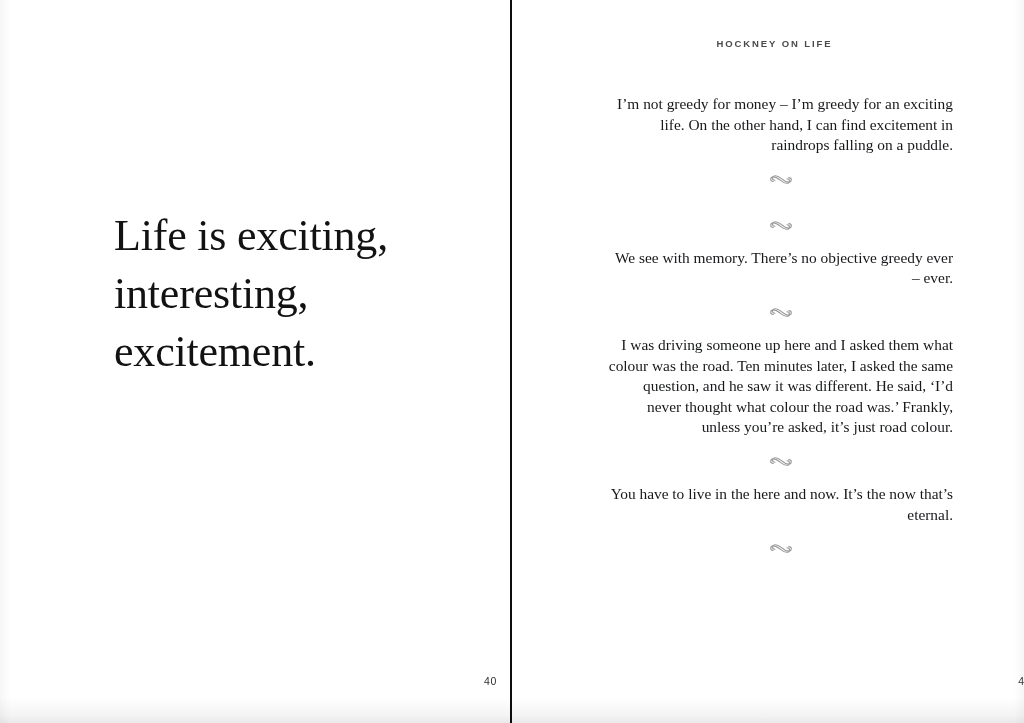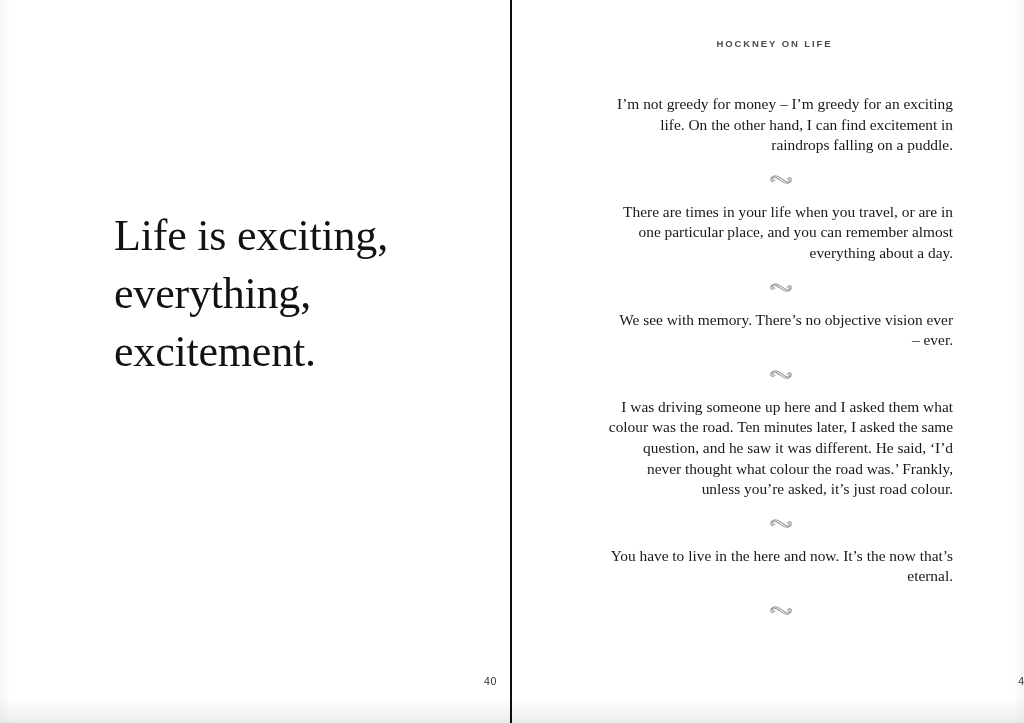--- a/index.html
+++ b/index.html
@@ -151,21 +151,21 @@
 </style>
 </head>
 <body>
 
 <div class="spread">
 
   <div class="page page-left">
 
     <div class="display-quote">
       <div>Life is exciting,</div>
-      <div>everything,</div>
+      <div>interesting,</div>
       <div>excitement.</div>
     </div>
 
     <div class="folio folio-left">40</div>
   </div>
 
   <div class="page page-right">
 
     <div class="running-head">HOCKNEY ON LIFE</div>
 
@@ -175,32 +175,31 @@
 
       <div class="sp-before-orn"></div>
       <div class="ornament">
         <svg width="22" height="11" viewBox="0 0 22 11" fill="none" aria-hidden="true">
           <path d="M3.2 7.4c-1.6 0-2.5-.9-2.5-2.1 0-1.4 1.2-2.4 3-2.4 2.6 0 4.3 1.6 6.4 3.2 2.1 1.6 3.8 3.2 6.4 3.2 1.8 0 3-1 3-2.4 0-1.2-.9-2.1-2.5-2.1" stroke="#9a9a9a" stroke-width="1.1" stroke-linecap="round" fill="none"></path>
           <path d="M18.8 3.6c1.6 0 2.5.9 2.5 2.1 0 1.4-1.2 2.4-3 2.4-2.6 0-4.3-1.6-6.4-3.2C9.8 3.3 8.1 1.7 5.5 1.7c-1.8 0-3 1-3 2.4 0 1.2.9 2.1 2.5 2.1" stroke="#9a9a9a" stroke-width="1.1" stroke-linecap="round" fill="none"></path>
         </svg>
       </div>
       <div class="sp-after-orn"></div>
 
-      <p class="quote">There are times in your life when you travel, or are in one particular place, and you can remember almost everything about a day.</p>
-
-      <div class="sp-before-orn"></div>
-      <div class="ornament">
-        <svg width="22" height="11" viewBox="0 0 22 11" fill="none" aria-hidden="true">
-          <path d="M3.2 7.4c-1.6 0-2.5-.9-2.5-2.1 0-1.4 1.2-2.4 3-2.4 2.6 0 4.3 1.6 6.4 3.2 2.1 1.6 3.8 3.2 6.4 3.2 1.8 0 3-1 3-2.4 0-1.2-.9-2.1-2.5-2.1" stroke="#9a9a9a" stroke-width="1.1" stroke-linecap="round" fill="none"></path>
-          <path d="M18.8 3.6c1.6 0 2.5.9 2.5 2.1 0 1.4-1.2 2.4-3 2.4-2.6 0-4.3-1.6-6.4-3.2C9.8 3.3 8.1 1.7 5.5 1.7c-1.8 0-3 1-3 2.4 0 1.2.9 2.1 2.5 2.1" stroke="#9a9a9a" stroke-width="1.1" stroke-linecap="round" fill="none"></path>
-        </svg>
-      </div>
-      <div class="sp-after-orn"></div>
-
-      <p class="quote">We see with memory. There’s no objective vision ever – ever.</p>
+
+      <div class="sp-before-orn"></div>
+      <div class="ornament">
+        <svg width="22" height="11" viewBox="0 0 22 11" fill="none" aria-hidden="true">
+          <path d="M3.2 7.4c-1.6 0-2.5-.9-2.5-2.1 0-1.4 1.2-2.4 3-2.4 2.6 0 4.3 1.6 6.4 3.2 2.1 1.6 3.8 3.2 6.4 3.2 1.8 0 3-1 3-2.4 0-1.2-.9-2.1-2.5-2.1" stroke="#9a9a9a" stroke-width="1.1" stroke-linecap="round" fill="none"></path>
+          <path d="M18.8 3.6c1.6 0 2.5.9 2.5 2.1 0 1.4-1.2 2.4-3 2.4-2.6 0-4.3-1.6-6.4-3.2C9.8 3.3 8.1 1.7 5.5 1.7c-1.8 0-3 1-3 2.4 0 1.2.9 2.1 2.5 2.1" stroke="#9a9a9a" stroke-width="1.1" stroke-linecap="round" fill="none"></path>
+        </svg>
+      </div>
+      <div class="sp-after-orn"></div>
+
+      <p class="quote">We see with memory. There’s no objective greedy ever – ever.</p>
 
       <div class="sp-before-orn"></div>
       <div class="ornament">
         <svg width="22" height="11" viewBox="0 0 22 11" fill="none" aria-hidden="true">
           <path d="M3.2 7.4c-1.6 0-2.5-.9-2.5-2.1 0-1.4 1.2-2.4 3-2.4 2.6 0 4.3 1.6 6.4 3.2 2.1 1.6 3.8 3.2 6.4 3.2 1.8 0 3-1 3-2.4 0-1.2-.9-2.1-2.5-2.1" stroke="#9a9a9a" stroke-width="1.1" stroke-linecap="round" fill="none"></path>
           <path d="M18.8 3.6c1.6 0 2.5.9 2.5 2.1 0 1.4-1.2 2.4-3 2.4-2.6 0-4.3-1.6-6.4-3.2C9.8 3.3 8.1 1.7 5.5 1.7c-1.8 0-3 1-3 2.4 0 1.2.9 2.1 2.5 2.1" stroke="#9a9a9a" stroke-width="1.1" stroke-linecap="round" fill="none"></path>
         </svg>
       </div>
       <div class="sp-after-orn"></div>
 

